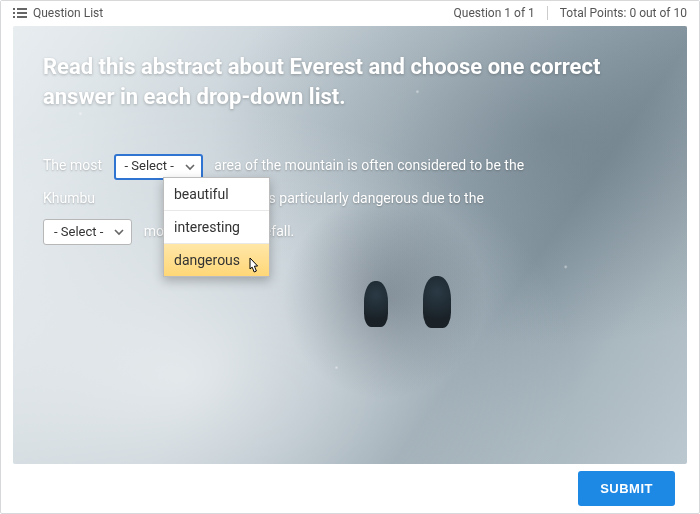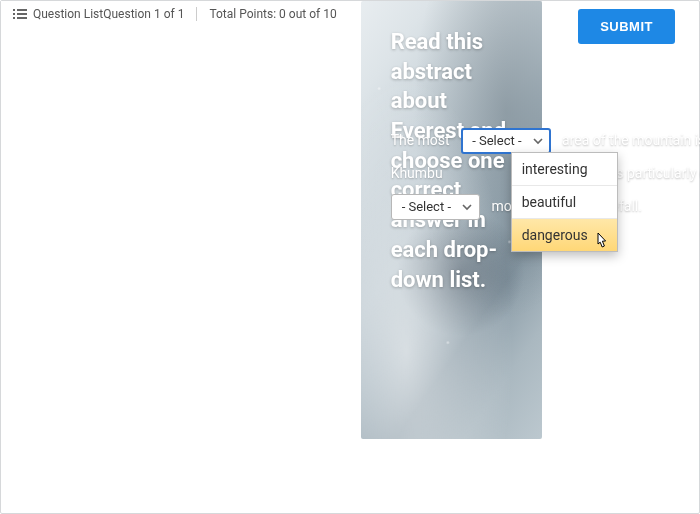--- a/index.html
+++ b/index.html
@@ -10,20 +10,21 @@
     height: 514px;
     overflow: hidden;
   }
   .outer {
     width: 700px;
     height: 514px;
     border: 1px solid #d6d8da;
     border-radius: 2px;
     background: #fff;
     display: flex;
+    flex-direction: column;
   }
   .topbar {
     height: 26px;
     display: flex;
     align-items: center;
     padding: 0 12px;
     font-size: 12px;
     color: #555;
     background: #fff;
     border-bottom: 1px solid transparent;
@@ -255,22 +256,22 @@
               <svg width="12" height="12" viewBox="0 0 12 12">
                   <path d="M2 4l4 4 4-4" fill="none" stroke="#666" stroke-width="1.6"></path>
                 </svg>
             </span>
           </span>
           <span>movement of the icefall.</span>
         </span>
       </div>
 
       <div class="dropdown-wrap">
+        <div class="opt">beautiful</div>
         <div class="opt">interesting</div>
-        <div class="opt">beautiful</div>
         <div class="opt highlight">
           <span>dangerous</span>
           <span class="cursor">
             <svg width="18" height="22" viewBox="0 0 18 22">
               <path d="M6 2 L6 13 L8.2 11.2 L10.2 16 L12.4 15 L10.4 10.2 L13.6 10 Z" fill="#fff" stroke="#000" stroke-width="1"></path>
             </svg>
           </span>
         </div>
       </div>
 

